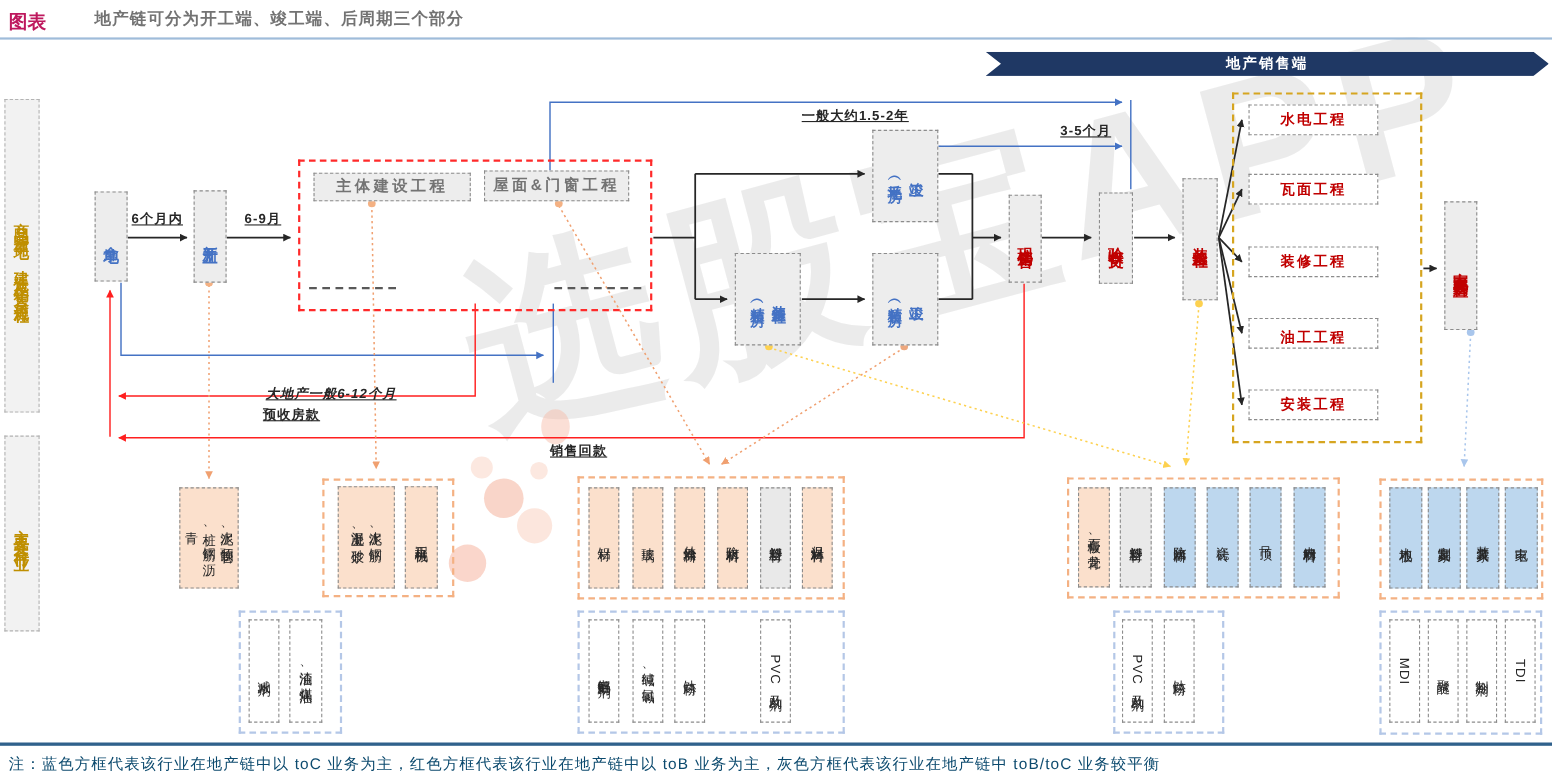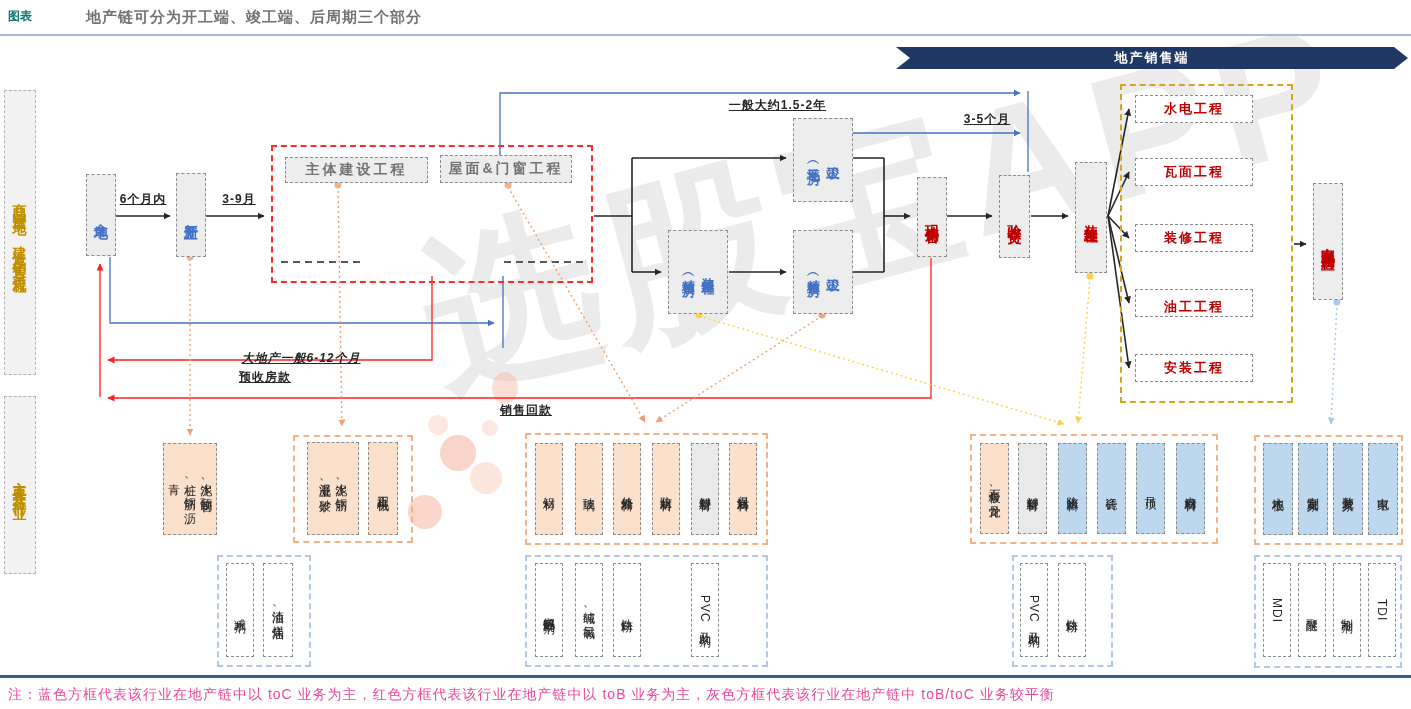--- a/index.html
+++ b/index.html
@@ -1,20 +1,20 @@
 <!DOCTYPE html>
 <html><head>
 <meta charset="utf-8">
 <style>
   html,body{margin:0;padding:0;background:#fff;}
   #stage{position:relative;width:1411px;height:709px;background:#fff;overflow:hidden;
          font-family:"Liberation Sans","DejaVu Sans",sans-serif;}
   .abs{position:absolute;box-sizing:border-box;}
   
-  .fig-tag{font-size:12px;font-weight:bold;color:#0f766e;}
+  .fig-tag{font-size:17px;font-weight:bold;color:#be185d;}
   .fig-title{font-size:15px;font-weight:bold;color:#737373;letter-spacing:1px;}
   .title-rule{background:#9fbcda;height:2px;}
   
   .band{height:22px;background:#1f3864;color:#fff;font-size:13px;font-weight:bold;
         line-height:22px;text-align:center;letter-spacing:2px;z-index:2;}
   .band-first{clip-path:polygon(0 0,calc(100% - 14px) 0,100% 50%,calc(100% - 14px) 100%,0 100%);}
   .band-mid{clip-path:polygon(0 0,calc(100% - 14px) 0,100% 50%,calc(100% - 14px) 100%,0 100%,14px 50%);}
   
   .sidebox{background:#f2f2f2;border:1px dashed #b3b3b3;display:flex;align-items:center;
            justify-content:center;z-index:2;}
@@ -41,21 +41,21 @@
   .fill-blue{background:#bdd7ee;}
   .fill-gray{background:#e9e9e9;}
   .fill-white{background:#fff;}
   
   .lbl{font-size:12px;font-weight:bold;color:#262626;text-decoration:underline;
        text-align:center;z-index:3;letter-spacing:1px;}
   .note-presale{font-size:10.5px;font-weight:bold;font-style:italic;color:#3b3b3b;
        text-decoration:underline;text-align:center;white-space:pre-line;line-height:1.7;z-index:3;}
   
   .note-rule{background:#30618c;height:3px;}
-  .note-text{font-size:14px;color:#ec4899;letter-spacing:1px;}
+  .note-text{font-size:14px;color:#0c4a6e;letter-spacing:1px;}
   
   .wm{z-index:0;font-size:175px;font-weight:bold;color:#8a8a8a;opacity:0.16;
       transform:rotate(-15deg);transform-origin:0 70%;letter-spacing:10px;white-space:nowrap;}
   .pinkdot{border-radius:50%;z-index:0;}
   svg.overlay{position:absolute;left:0;top:0;z-index:1;pointer-events:none;}
 </style>
 </head>
 <body>
 
 <div id="stage">
@@ -219,21 +219,21 @@
     </div>
   <div class="abs fbox white" style="left:1135px;top:354px;width:118px;height:28px;">
       <span class="h-red">安装工程</span>
     </div>
 
   <div class="abs fbox" style="left:1313px;top:183px;width:30px;height:117px;">
       <span class="vtext red-t">家电家具购置</span>
     </div>
 
   <div class="abs lbl" style="left:116px;top:191px;width:54px;">6个月内</div>
-  <div class="abs lbl" style="left:214px;top:191px;width:50px;">3-9月</div>
+  <div class="abs lbl" style="left:214px;top:191px;width:50px;">6-9月</div>
   <div class="abs lbl" style="left:700px;top:97px;width:155px;">一般大约1.5-2年</div>
   <div class="abs lbl" style="left:952px;top:111px;width:70px;">3-5个月</div>
   <div class="abs lbl" style="left:228px;top:350px;width:146px;font-style:italic;">大地产一般6-12个月</div>
   <div class="abs lbl" style="left:234px;top:369px;width:62px;">预收房款</div>
   <div class="abs lbl" style="left:496px;top:402px;width:60px;">销售回款</div>
 
   <div class="abs mbox fill-salmon" style="left:163px;top:443px;width:54px;height:92px;">
       <span>水泥、预制管
 桩、钢筋、沥
 青</span>

